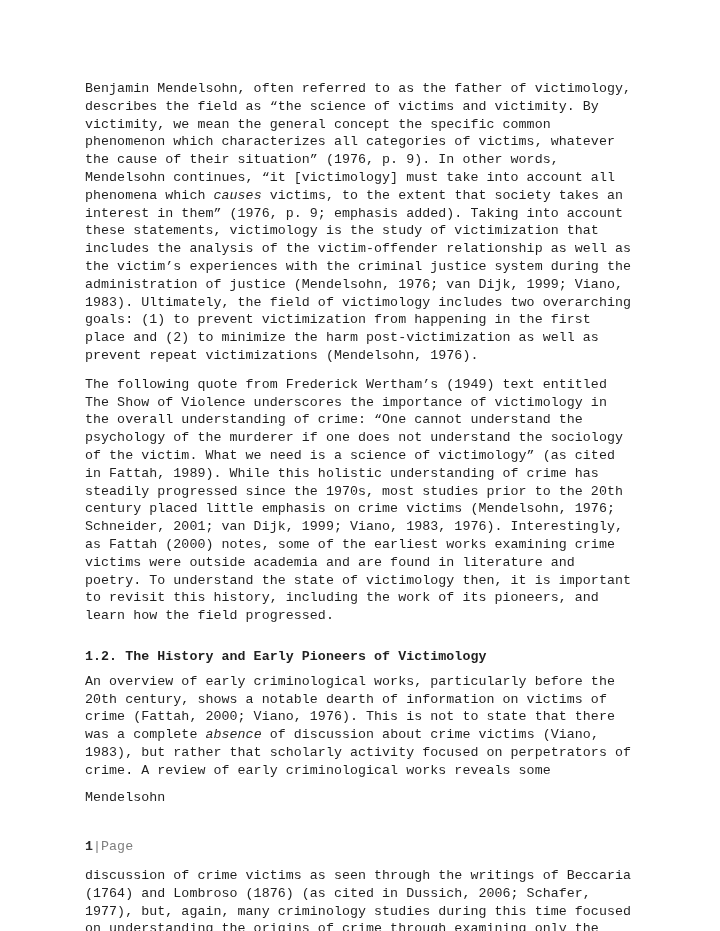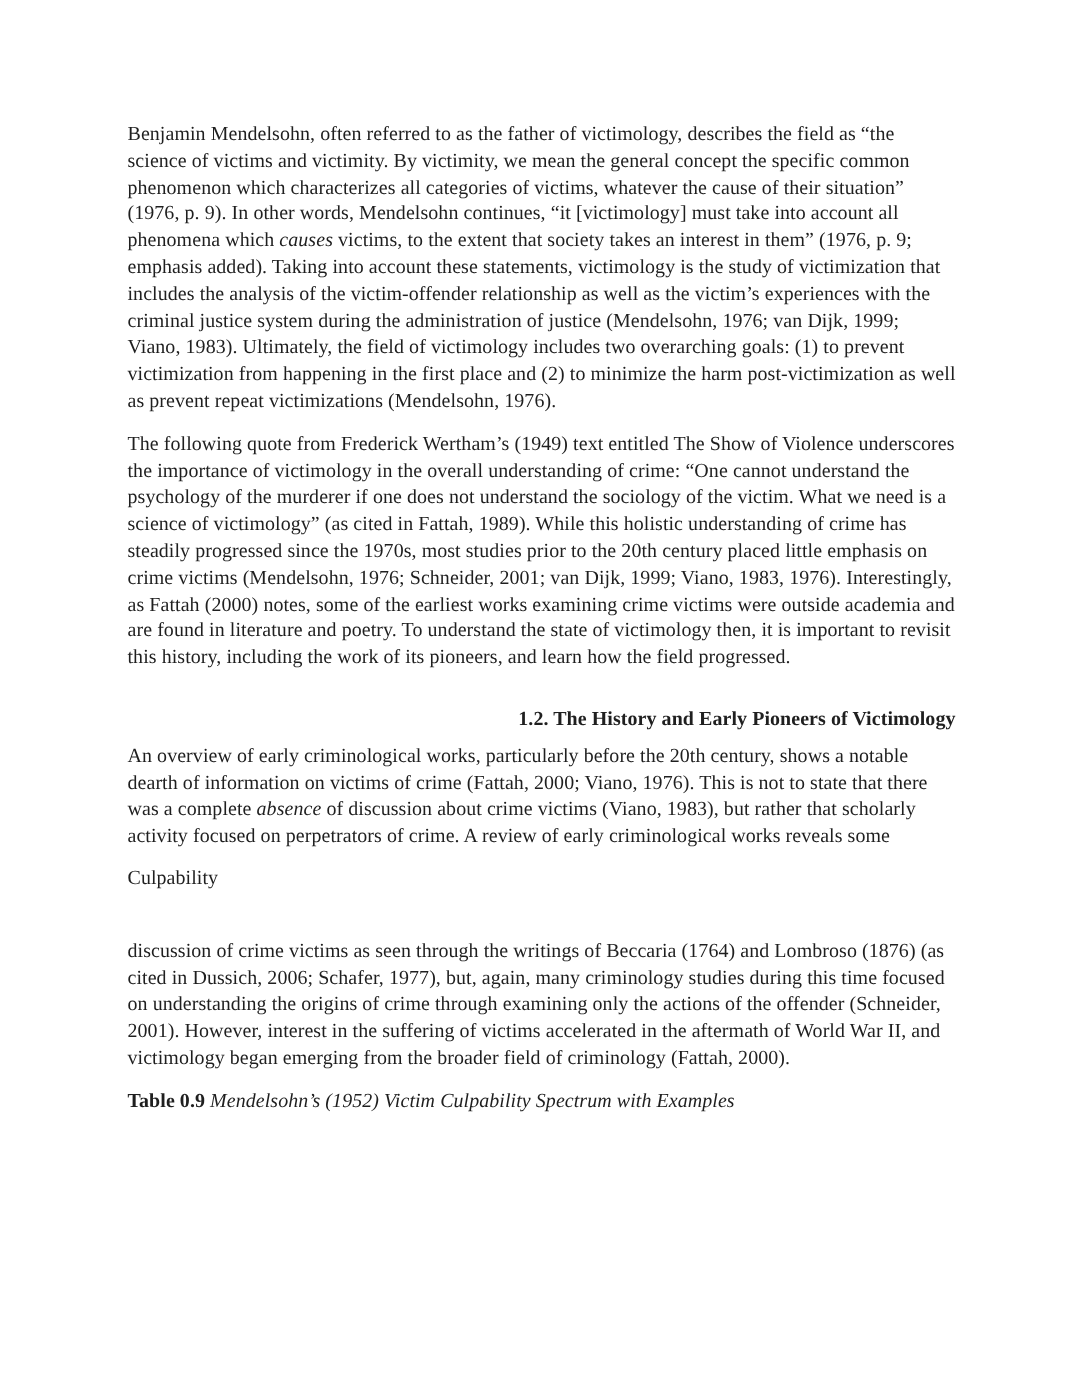--- a/index.html
+++ b/index.html
@@ -3,41 +3,40 @@
 <meta charset="utf-8">
 <style>
   * { margin: 0; padding: 0; box-sizing: border-box; }
   html, body { background: #ffffff; }
   .doc-page {
     width: 720px;
     height: 931px;
     background: #ffffff;
     position: relative;
     overflow: hidden;
-    font-family: Liberation Serif, serif;
+    font-family: Liberation Mono, monospace;
     color: #1f1f1f;
   }
   .text-block {
     position: absolute;
     left: 85px;
     top: 80px;
     width: 552px;
     font-size: 13.3px;
     line-height: 17.8px;
     text-align: left;
     letter-spacing: 0.05px;
   }
   .para { margin-bottom: 11px; }
   .para-2 { margin-bottom: 23px; }
   .section-heading {
     font-size: 13.3px;
     line-height: 17.8px;
     font-weight: bold;
     margin: 0 0 7px 0;
-    text-align: right;
   }
   .para-3 { margin-bottom: 10px; }
   .orphan-line { margin-bottom: 31px; }
   .page-footer { margin-bottom: 11px; }
   .pf-num { font-weight: bold; color: #2a2a2a; }
   .pf-sep, .pf-label { color: #7e7e7e; }
   .table-caption { margin-bottom: 12px; }
   .i { font-style: italic; }
   .b { font-weight: bold; }
 </style>
@@ -48,22 +47,23 @@
   <div class="text-block">
 
     <p class="para"><span>Benjamin Mendelsohn, often referred to as the father of victimology, describes the field as “the science of victims and victimity. By victimity, we mean the general concept the specific common phenomenon which characterizes all categories of victims, whatever the cause of their situation” (1976, p. 9). In other words, Mendelsohn continues, “it [victimology] must take into account all phenomena which </span><span class="i">causes</span><span> victims, to the extent that society takes an interest in them” (1976, p. 9; emphasis added). Taking into account these statements, victimology is the study of victimization that includes the analysis of the victim-offender relationship as well as the victim’s experiences with the criminal justice system during the administration of justice (Mendelsohn, 1976; van Dijk, 1999; Viano, 1983). Ultimately, the field of victimology includes two overarching goals: (1) to prevent victimization from happening in the first place and (2) to minimize the harm post-victimization as well as prevent repeat victimizations (Mendelsohn, 1976).</span></p>
 
     <p class="para para-2"><span>The following quote from Frederick Wertham’s (1949) text entitled The Show of Violence underscores the importance of victimology in the overall understanding of crime: “One cannot understand the psychology of the murderer if one does not understand the sociology of the victim. What we need is a science of victimology” (as cited in Fattah, 1989). While this holistic understanding of crime has steadily progressed since the 1970s, most studies prior to the 20th century placed little emphasis on crime victims (Mendelsohn, 1976; Schneider, 2001; van Dijk, 1999; Viano, 1983, 1976). Interestingly, as Fattah (2000) notes, some of the earliest works examining crime victims were outside academia and are found in literature and poetry. To understand the state of victimology then, it is important to revisit this history, including the work of its pioneers, and learn how the field progressed.</span></p>
 
     <h2 class="section-heading">1.2. The History and Early Pioneers of Victimology</h2>
 
     <p class="para para-3"><span>An overview of early criminological works, particularly before the 20th century, shows a notable dearth of information on victims of crime (Fattah, 2000; Viano, 1976). This is not to state that there was a complete </span><span class="i">absence</span><span> of discussion about crime victims (Viano, 1983), but rather that scholarly activity focused on perpetrators of crime. A review of early criminological works reveals some</span></p>
 
-    <p class="para orphan-line"><span>Culpability</span></p>
+    <p class="para orphan-line"><span>Mendelsohn</span></p>
 
+    <div class="page-footer"><span class="pf-num">1</span><span class="pf-sep">|</span><span class="pf-label">Page</span></div>
 
     <p class="para"><span>discussion of crime victims as seen through the writings of Beccaria (1764) and Lombroso (1876) (as cited in Dussich, 2006; Schafer, 1977), but, again, many criminology studies during this time focused on understanding the origins of crime through examining only the actions of the offender (Schneider, 2001). However, interest in the suffering of victims accelerated in the aftermath of World War II, and victimology began emerging from the broader field of criminology (Fattah, 2000).</span></p>
 
     <p class="para table-caption"><span class="b">Table 0.9</span><span class="i"> Mendelsohn’s (1952) Victim Culpability Spectrum with Examples</span></p>
 
 
   </div>
 </div>
 
 </body></html>

